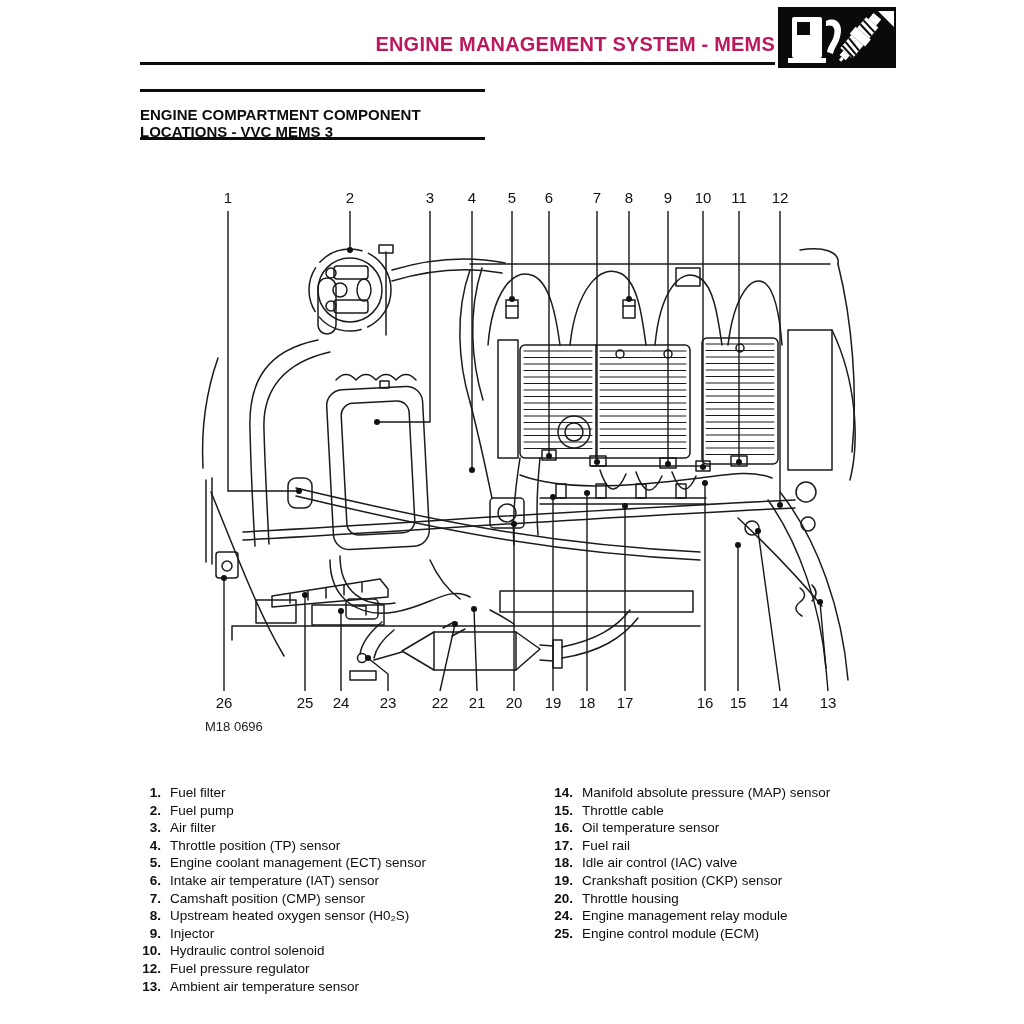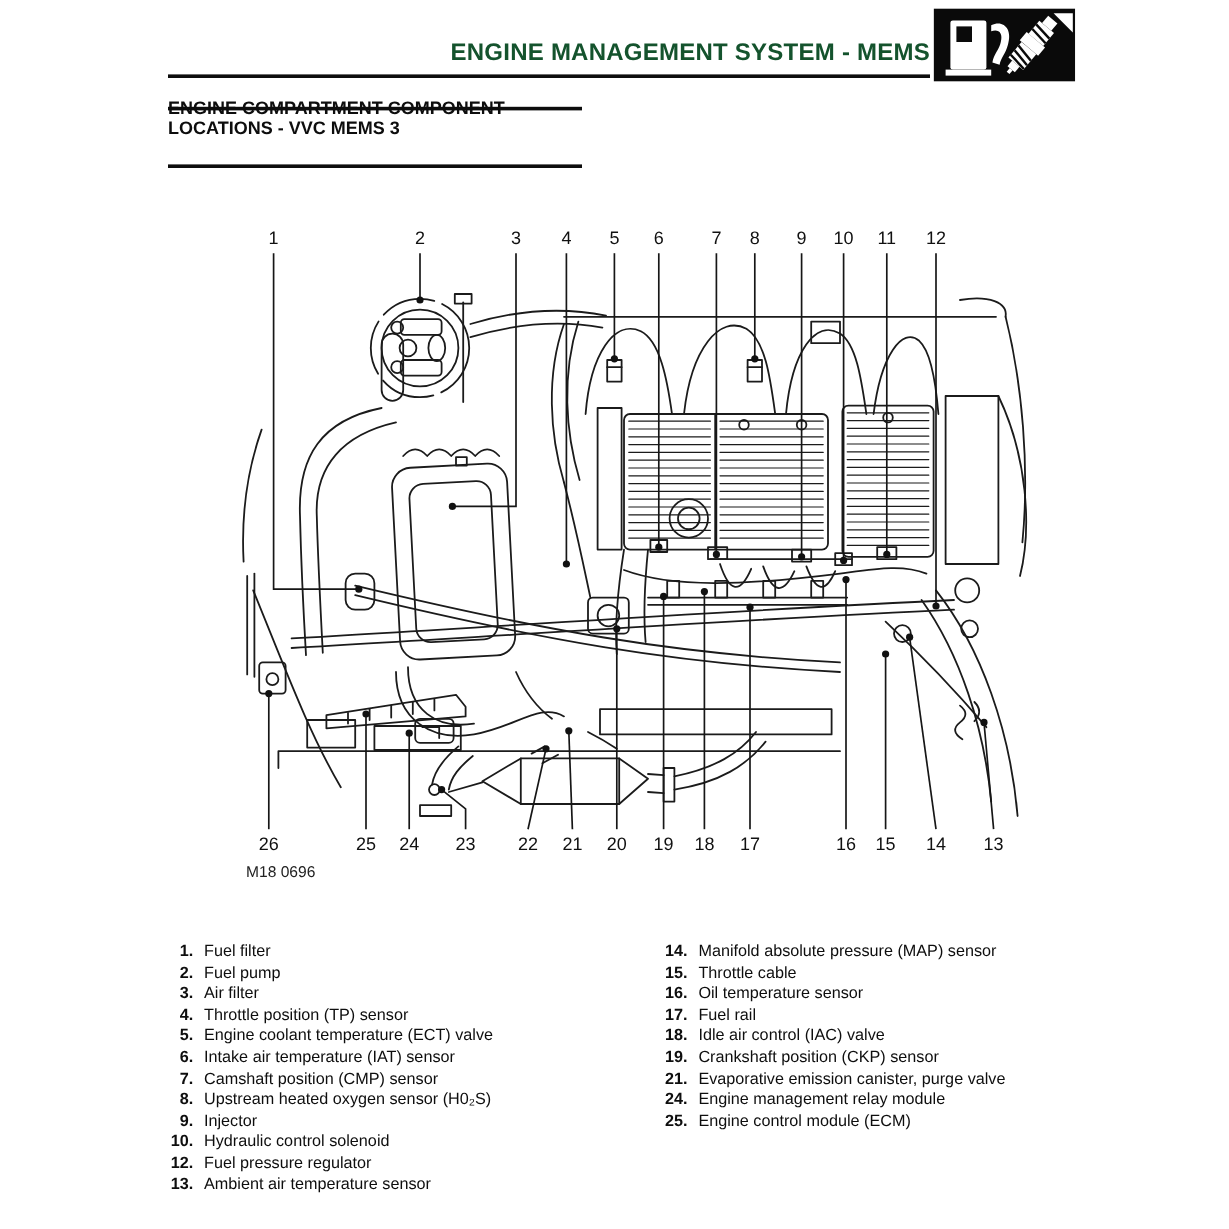--- a/index.html
+++ b/index.html
@@ -5,33 +5,33 @@
   html,body{margin:0;padding:0;}
   body{
     width:1024px;height:1024px;position:relative;background:#ffffff;
     font-family:"Liberation Sans","DejaVu Sans",sans-serif;color:#111;
     overflow:hidden;
   }
   
   .header-title{
     position:absolute;left:140px;top:33px;width:635px;
     text-align:right;font-size:20px;font-weight:bold;letter-spacing:.2px;
-    color:#14532d;white-space:nowrap;
+    color:#be185d;white-space:nowrap;
   }
   .header-rule{
     position:absolute;left:140px;top:62px;width:635px;height:3px;background:#0d0d0d;
   }
   .header-badge{
     position:absolute;left:778px;top:7px;width:118px;height:61px;
   }
   
   .sec-rule-top{position:absolute;left:140px;top:89px;width:345px;height:3px;background:#0d0d0d;}
   .sec-rule-bot{position:absolute;left:140px;top:137px;width:345px;height:3px;background:#0d0d0d;}
   .sec-title{
-    position:absolute;left:140px;top:82px;width:360px;
+    position:absolute;left:140px;top:106px;width:360px;
     font-size:15px;font-weight:bold;line-height:17px;color:#0d0d0d;
   }
   
   .figure-svg{position:absolute;left:0;top:0;width:1024px;height:1024px;}
   .art{stroke:#1b1b1b;fill:none;stroke-width:1.5;stroke-linecap:round;stroke-linejoin:round;}
   .art-thin{stroke:#1b1b1b;fill:none;stroke-width:1;stroke-linecap:round;}
   .leader{fill:none;stroke:#161616;stroke-width:1.4;}
   .leader-dot{fill:#111;stroke:none;}
   .callout-num{font:15px "Liberation Sans","DejaVu Sans",sans-serif;fill:#111;}
   .figcode{font:13px "Liberation Sans","DejaVu Sans",sans-serif;fill:#222;}
@@ -378,21 +378,21 @@
     <div class="legend-row">
       <span class="legend-num">3.</span>
       <span class="legend-text">Air filter</span>
     </div>
     <div class="legend-row">
       <span class="legend-num">4.</span>
       <span class="legend-text">Throttle position (TP) sensor</span>
     </div>
     <div class="legend-row">
       <span class="legend-num">5.</span>
-      <span class="legend-text">Engine coolant temperature (ECT) valve</span>
+      <span class="legend-text">Engine coolant management (ECT) sensor</span>
     </div>
     <div class="legend-row">
       <span class="legend-num">6.</span>
       <span class="legend-text">Intake air temperature (IAT) sensor</span>
     </div>
     <div class="legend-row">
       <span class="legend-num">7.</span>
       <span class="legend-text">Camshaft position (CMP) sensor</span>
     </div>
     <div class="legend-row">
@@ -435,22 +435,22 @@
     </div>
     <div class="legend-row">
       <span class="legend-num">18.</span>
       <span class="legend-text">Idle air control (IAC) valve</span>
     </div>
     <div class="legend-row">
       <span class="legend-num">19.</span>
       <span class="legend-text">Crankshaft position (CKP) sensor</span>
     </div>
     <div class="legend-row">
-      <span class="legend-num">21.</span>
-      <span class="legend-text">Evaporative emission canister, purge valve</span>
+      <span class="legend-num">20.</span>
+      <span class="legend-text">Throttle housing</span>
     </div>
     <div class="legend-row">
       <span class="legend-num">24.</span>
       <span class="legend-text">Engine management relay module</span>
     </div>
     <div class="legend-row">
       <span class="legend-num">25.</span>
       <span class="legend-text">Engine control module (ECM)</span>
     </div>
   </div>

